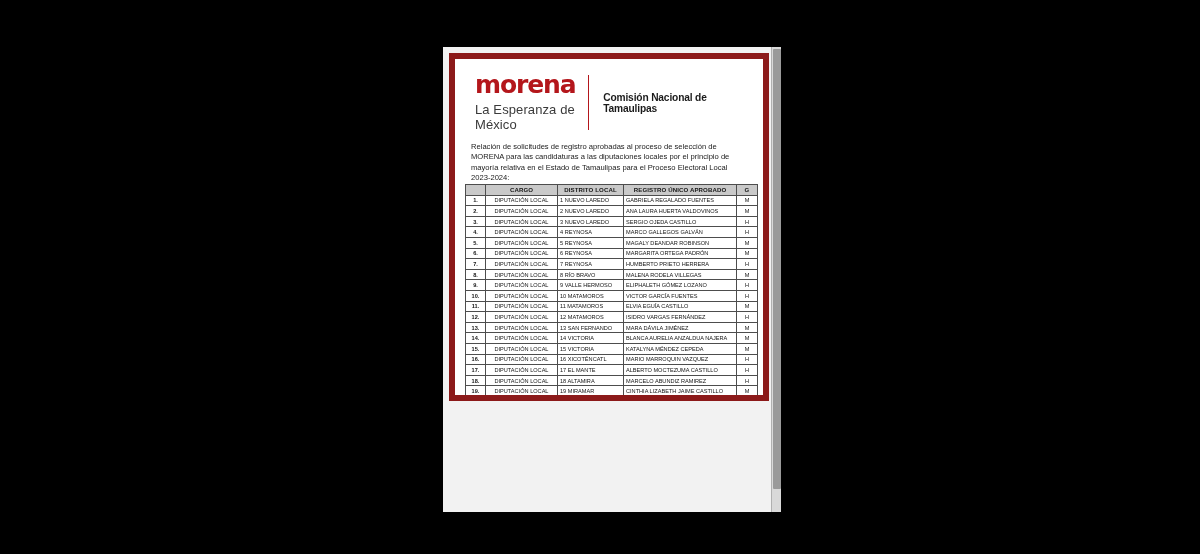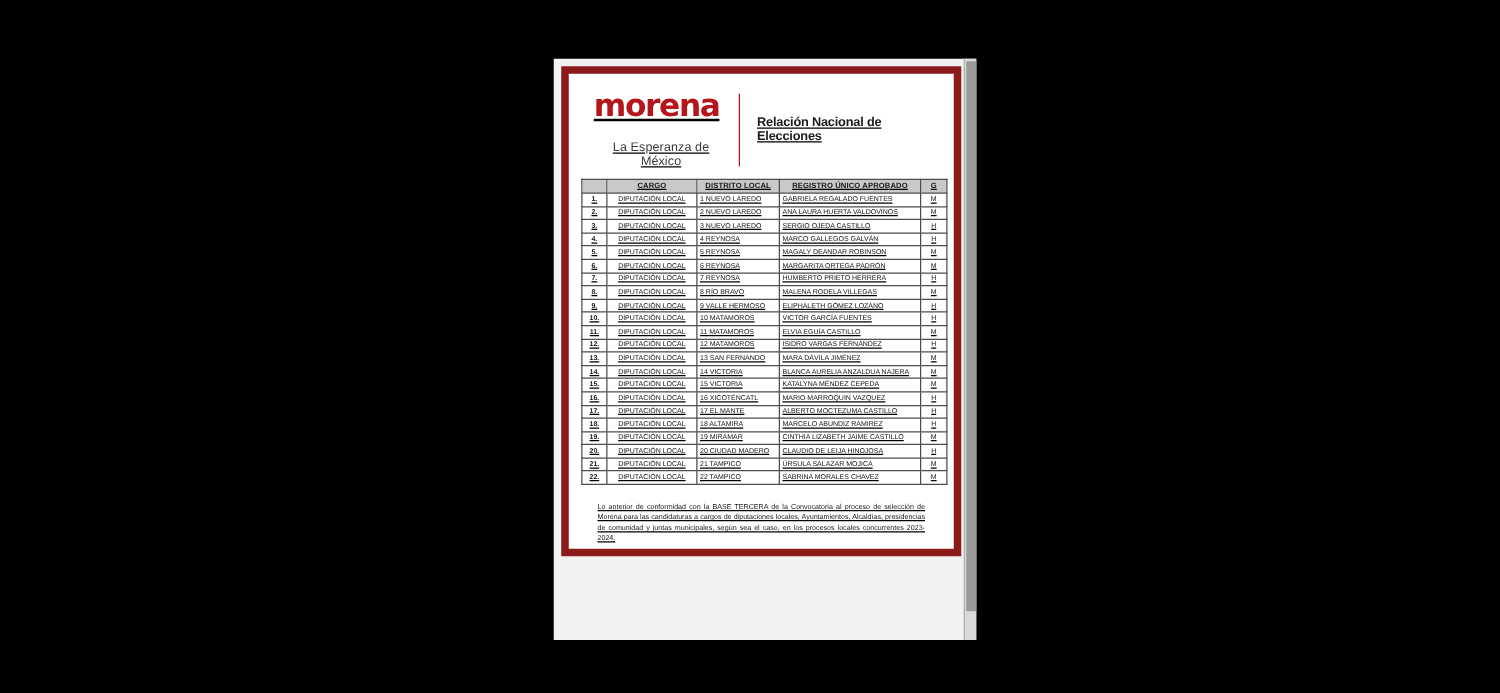--- a/index.html
+++ b/index.html
@@ -50,26 +50,25 @@
     background: #9a9a9a;
     border-radius: 1px;
   }
 
   
   #sheet {
     position: absolute;
     left: 449px;
     top: 53px;
     width: 320px;
-    height: 392px;
+    height: 348px;
     background: #ffffff;
     border: 6px solid #8c1a1a;
     padding: 8px 10px 6px 10px;
     overflow: hidden;
-    text-decoration: underline;
   }
 
   
   .letterhead {
     display: flex;
     align-items: center;
     padding: 6px 2px 8px 2px;
   }
   .brand {
     width: 122px;
@@ -78,25 +77,24 @@
   .brand-word {
     font-family: "DejaVu Sans", sans-serif;
     font-weight: bold;
     font-size: 25px;
     line-height: 24px;
     letter-spacing: -1.1px;
     color: #b4161b;
   }
   .brand-tag {
     font-family: "Liberation Sans", sans-serif;
-    font-size: 10px;
+    font-size: 13px;
     letter-spacing: 0.1px;
     color: #3a3a3a;
-    margin-top: 16px;
-    text-align: center;
+    margin-top: 5px;
   }
   .brand-rule {
     width: 1px;
     align-self: stretch;
     background: #b4161b;
     margin: 2px 14px 2px 8px;
   }
   .commission {
     font-family: "Liberation Sans", sans-serif;
     font-size: 10.2px;
@@ -183,23 +181,24 @@
   </div>
 
   <div id="sheet">
 
     <div class="letterhead">
       <div class="brand">
         <div class="brand-word">morena</div>
         <div class="brand-tag">La Esperanza de México</div>
       </div>
       <div class="brand-rule"></div>
-      <div class="commission">Relación Nacional de Elecciones</div>
+      <div class="commission">Comisión Nacional de Tamaulipas</div>
     </div>
 
+    <div class="intro">Relación de solicitudes de registro aprobadas al proceso de selección de MORENA para las candidaturas a las diputaciones locales por el principio de mayoría relativa en el Estado de Tamaulipas para el Proceso Electoral Local 2023-2024:</div>
 
 
     <table class="listing">
       <thead>
         <tr>
           <th class="col-num th-blank"></th>
           <th class="col-cargo">CARGO</th>
           <th class="col-dist">DISTRITO LOCAL</th>
           <th class="col-reg">REGISTRO ÚNICO APROBADO</th>
           <th class="col-g">G</th>

